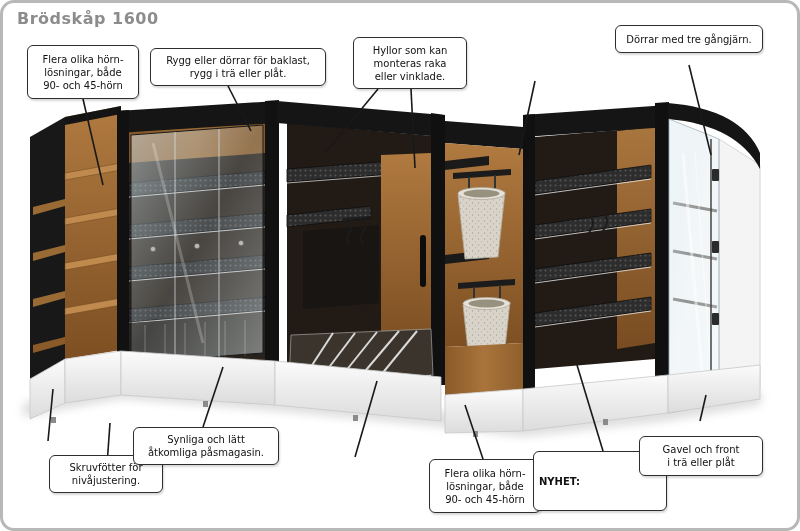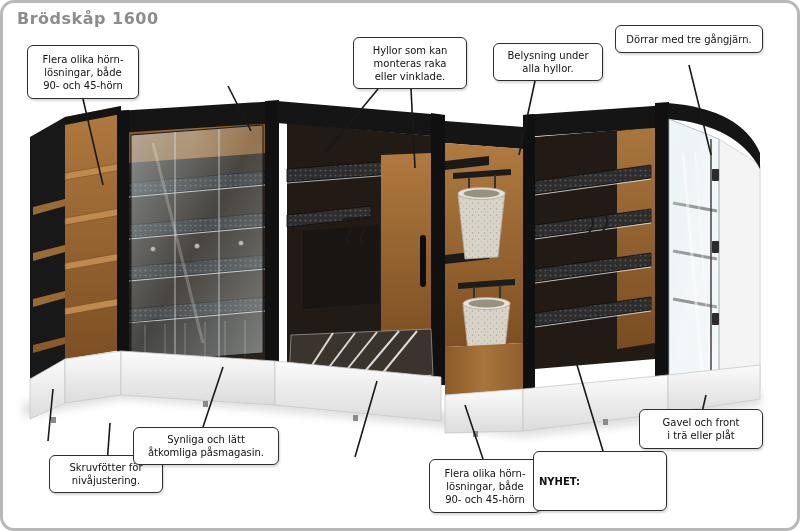--- a/index.html
+++ b/index.html
@@ -230,31 +230,31 @@
   </svg>
 
   <h1 class="title">Brödskåp 1600</h1>
 
   <div class="callout" style="left:24px;top:42px;width:112px;height:54px">
     <span>Flera olika hörn-
 lösningar, både
 90- och 45-hörn</span>
   </div>
 
+  <div class="callout" style="left:147px;top:45px;width:176px;height:38px">
+    <span>Rygg eller dörrar för baklast,
+rygg i trä eller plåt.</span>
+  </div>
 
   <div class="callout" style="left:350px;top:34px;width:114px;height:52px">
     <span>Hyllor som kan
 monteras raka
 eller vinklade.</span>
   </div>
 
-  <div class="callout" style="left:490px;top:40px;width:110px;height:38px">
-    <span>Belysning under
-alla hyllor.</span>
-  </div>
 
   <div class="callout" style="left:612px;top:22px;width:148px;height:28px">
     <span>Dörrar med tre gångjärn.</span>
   </div>
 
 
   <div class="callout" style="left:46px;top:452px;width:114px;height:38px">
     <span>Skruvfötter för
 nivåjustering.</span>
   </div>
@@ -268,18 +268,18 @@
   <div class="callout" style="left:426px;top:456px;width:112px;height:54px">
     <span>Flera olika hörn-
 lösningar, både
 90- och 45-hörn</span>
   </div>
 
   <div class="callout left" style="left:530px;top:448px;width:134px;height:60px">
     <span class="news-heading">NYHET:</span>
   </div>
 
-  <div class="callout" style="left:636px;top:406px;width:124px;height:40px">
+  <div class="callout" style="left:636px;top:433px;width:124px;height:40px">
     <span>Gavel och front
 i trä eller plåt</span>
   </div>
 
 </div>
 
 </body></html>

